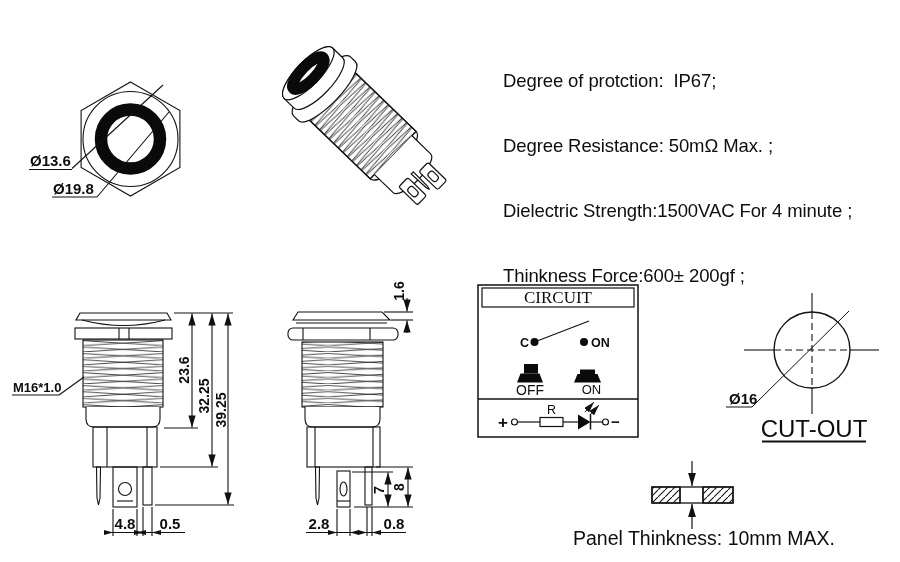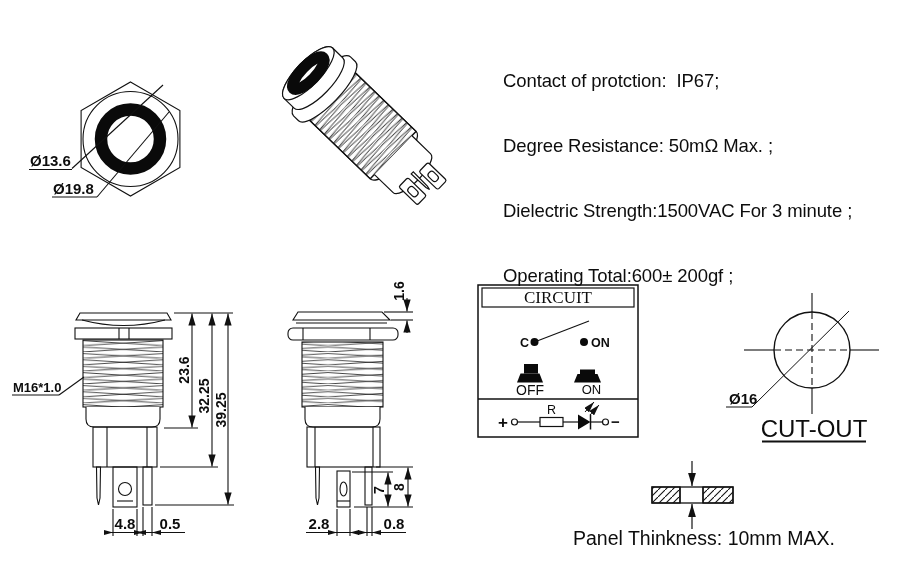--- a/index.html
+++ b/index.html
@@ -206,22 +206,22 @@
     <rect x="652" y="487" width="81" height="16"></rect>
     <line x1="680" y1="487" x2="680" y2="503"></line>
     <line x1="703" y1="487" x2="703" y2="503"></line>
     <line x1="692" y1="461" x2="692" y2="486" stroke-width="1.2" marker-end="url(#ah)"></line>
     <line x1="692" y1="529" x2="692" y2="504" stroke-width="1.2" marker-end="url(#ah)"></line>
   </g>
   <text class="big" font-size="19.5" x="573" y="545" fill="#0d0d0d">Panel Thinkness: 10mm MAX.</text>
 </svg>
 
   <div class="specs">
-    <div>Contact of protction:  IP67;</div>
+    <div>Degree of protction:  IP67;</div>
     <div>Degree Resistance: 50mΩ Max. ;</div>
-    <div>Dielectric Strength:1500VAC For 3 minute ;</div>
-    <div>Operating Total:600± 200gf ;</div>
+    <div>Dielectric Strength:1500VAC For 4 minute ;</div>
+    <div>Thinkness Force:600± 200gf ;</div>
     
     
     
   </div>
 
 </div>
 
 </body></html>

